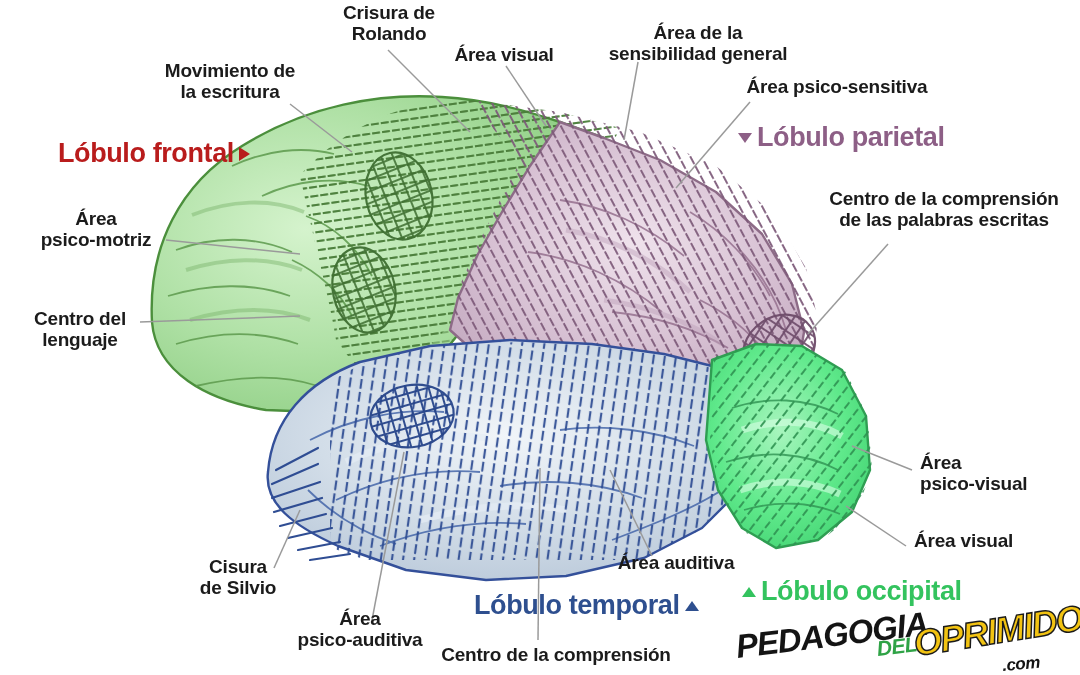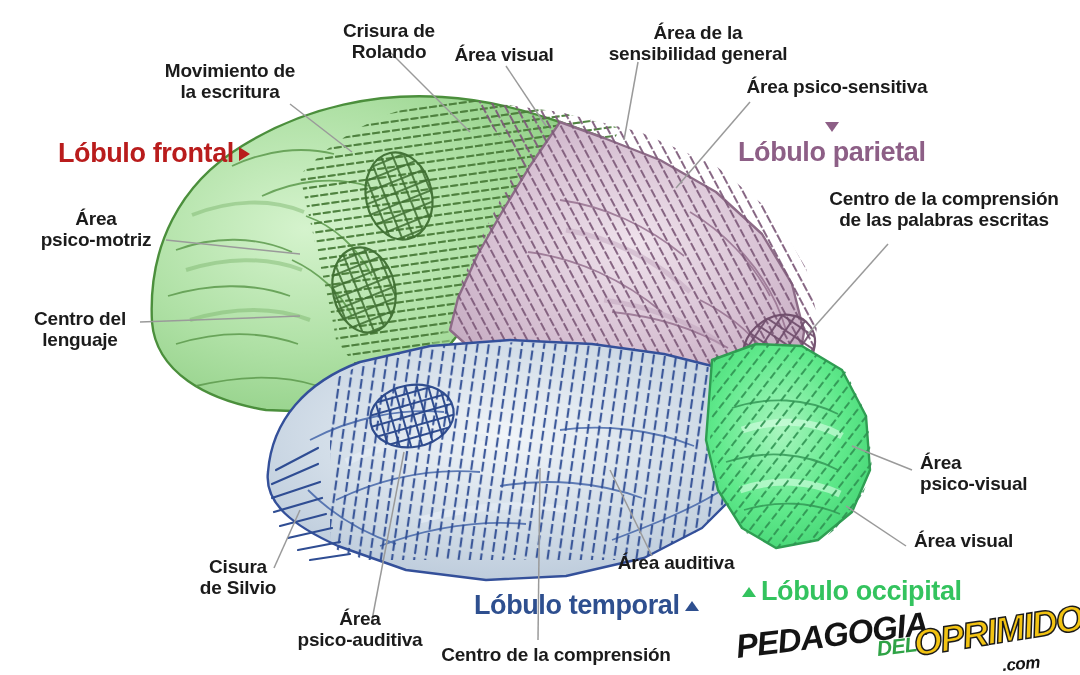--- a/index.html
+++ b/index.html
@@ -270,21 +270,21 @@
 
       <path d="M912,470 L852,446"></path>
 
       <path d="M906,546 L846,506"></path>
     </g>
   </svg>
 
   <div class="lbl c" style="left:150px;top:60px;width:160px;">Movimiento de
 la escritura</div>
 
-  <div class="lbl c" style="left:300px;top:20px;width:178px;">Crisura de
+  <div class="lbl c" style="left:300px;top:2px;width:178px;">Crisura de
 Rolando</div>
 
   <div class="lbl c" style="left:430px;top:44px;width:148px;">Área visual</div>
 
   <div class="lbl c" style="left:572px;top:22px;width:252px;">Área de la
 sensibilidad general</div>
 
   <div class="lbl c" style="left:720px;top:76px;width:234px;">Área psico-sensitiva</div>
 
   <div class="lbl c" style="left:812px;top:188px;width:264px;">Centro de la comprensión
@@ -309,21 +309,21 @@
   <div class="lbl l" style="left:920px;top:452px;width:158px;">Área
 psico-visual</div>
 
   <div class="lbl l" style="left:914px;top:530px;width:160px;">Área visual</div>
 
   <div class="lobe lobe-frontal" style="left:58px;top:138px;">
     <span>Lóbulo frontal</span>
     <span class="tri tri-right"></span>
   </div>
 
-  <div class="lobe lobe-parietal" style="left:738px;top:122px;flex-direction:column;">
+  <div class="lobe lobe-parietal" style="left:738px;top:122px;">
     <span class="tri tri-down"></span>
     <span>Lóbulo parietal</span>
   </div>
 
   <div class="lobe lobe-temporal" style="left:474px;top:590px;">
     <span>Lóbulo temporal</span>
     <span class="tri tri-up"></span>
   </div>
 
   <div class="lobe lobe-occipital" style="left:742px;top:576px;">

